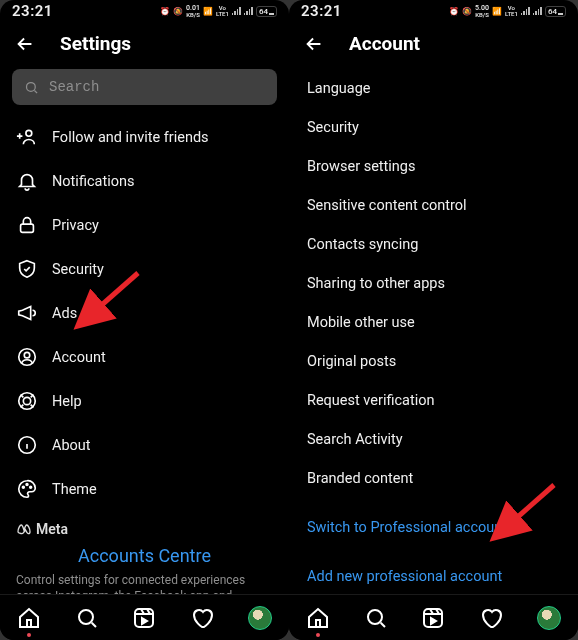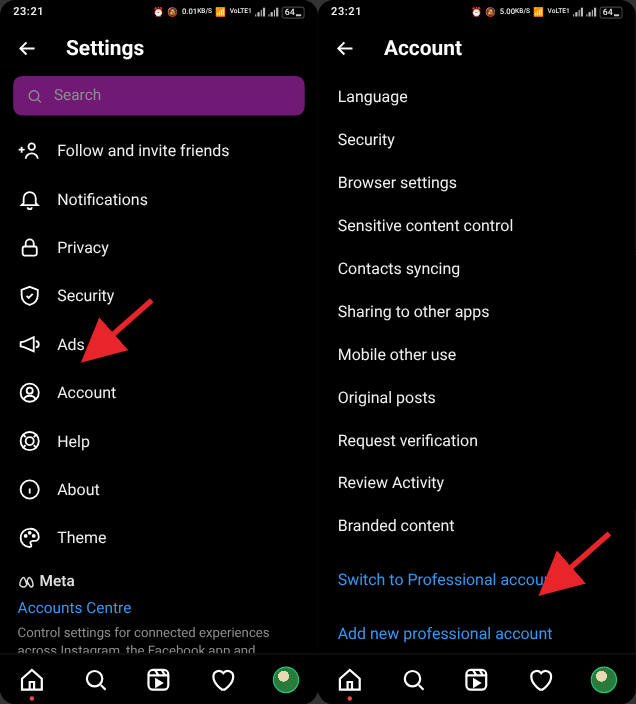--- a/index.html
+++ b/index.html
@@ -22,61 +22,62 @@
   .phone + .phone { margin-left: 0; }
   
   .statusbar {
     height: 22px;
     display: flex; align-items: center; justify-content: space-between;
     padding: 0 12px;
     font-size: 10px; font-weight: 500;
     color: #eee;
   }
   .statusbar .right { display: flex; align-items: center; gap: 3px; font-size: 8px;}
-  .statusbar .time { font-size: 10px; font-weight:600; letter-spacing:0.5px;}
-  .stack { display:flex; flex-direction:row; align-items:center; line-height:1; font-size:6px;}
+  .statusbar .time { font-size: 15px; font-weight:600; letter-spacing:0.5px;}
+  .stack { display:flex; flex-direction:column; align-items:center; line-height:1; font-size:6px;}
   .stack .big{font-size:7px;}
   .batt { border:1px solid #404040; border-radius:3px; padding:0 2px; font-size:8px; display:flex; align-items:center; gap:1px;}
   .sigbars { display:flex; align-items:flex-end; gap:1px; height:8px;}
   .sigbars span{ width:1.5px; background:#bbb;}
   .sigbars span:nth-child(1){height:2px;} .sigbars span:nth-child(2){height:4px;}
   .sigbars span:nth-child(3){height:6px;} .sigbars span:nth-child(4){height:8px;}
   
   .header {
     display: flex; align-items: center; gap: 24px;
     padding: 10px 14px 14px 14px;
   }
   .header .title { font-size: 19px; font-weight: 700; }
   .back-arrow svg { display:block; }
   
   .search {
     margin: 0 12px 10px 12px;
-    background: #701a75;
+    background: #404040;
     border-radius: 8px;
     height: 36px;
     display: flex; align-items: center;
     padding: 0 12px; gap: 10px;
     color: #8e8e8e;
     font-size: 14px;
+    font-family: Liberation Mono, monospace;
   }
   
   .list { flex: 1; overflow: hidden; padding: 0 0 0 0;}
   .row {
     display: flex; align-items: center; gap: 14px;
     padding: 11px 16px;
     font-size: 14.5px;
   }
   .row .lbl { color: #f0f0f0; }
   .row svg { flex-shrink:0; }
   .row.simple { padding: 11px 18px; }
   .linkrow { color:#3897f0; padding: 11px 18px; font-size:14.5px;}
   .section-gap { height: 10px; }
   .meta-block { padding: 10px 16px 0 16px; }
   .meta-logo { display:flex; align-items:center; gap:4px; color:#ddd; font-size:14px; font-weight:600;text-align:center;}
-  .accounts-centre { color:#3897f0; font-size:14px; padding: 8px 0 6px 0;}
+  .accounts-centre { color:#3897f0; font-size:18px; padding: 8px 0 6px 0; text-align: center;}
   .meta-desc { color:#8e8e8e; font-size:12px; line-height:1.35;}
   
   .navbar {
     height: 46px;
     border-top: 1px solid #1a1a1a;
     display:flex; align-items:center; justify-content:space-around;
     background:#000;
   }
   .navbar .navbtn { width:26px; height:26px; display:flex; align-items:center; justify-content:center;}
   .avatar { width:24px; height:24px; border-radius:50%; background: radial-gradient(circle at 40% 35%, #e8d9b5 0 25%, #2a7a3a 26% 100%); border:1.5px solid #2c8; position:relative;}
@@ -342,21 +343,21 @@
     <div class="row simple">
         <span class="lbl">Mobile other use</span>
       </div>
     <div class="row simple">
         <span class="lbl">Original posts</span>
       </div>
     <div class="row simple">
         <span class="lbl">Request verification</span>
       </div>
     <div class="row simple">
-        <span class="lbl">Review Activity</span>
+        <span class="lbl">Search Activity</span>
       </div>
     <div class="row simple">
         <span class="lbl">Branded content</span>
       </div>
     <div class="section-gap"></div>
     <div class="linkrow">Switch to Professional account</div>
     <div class="section-gap"></div>
     <div class="linkrow">Add new professional account</div>
   </div>
 

